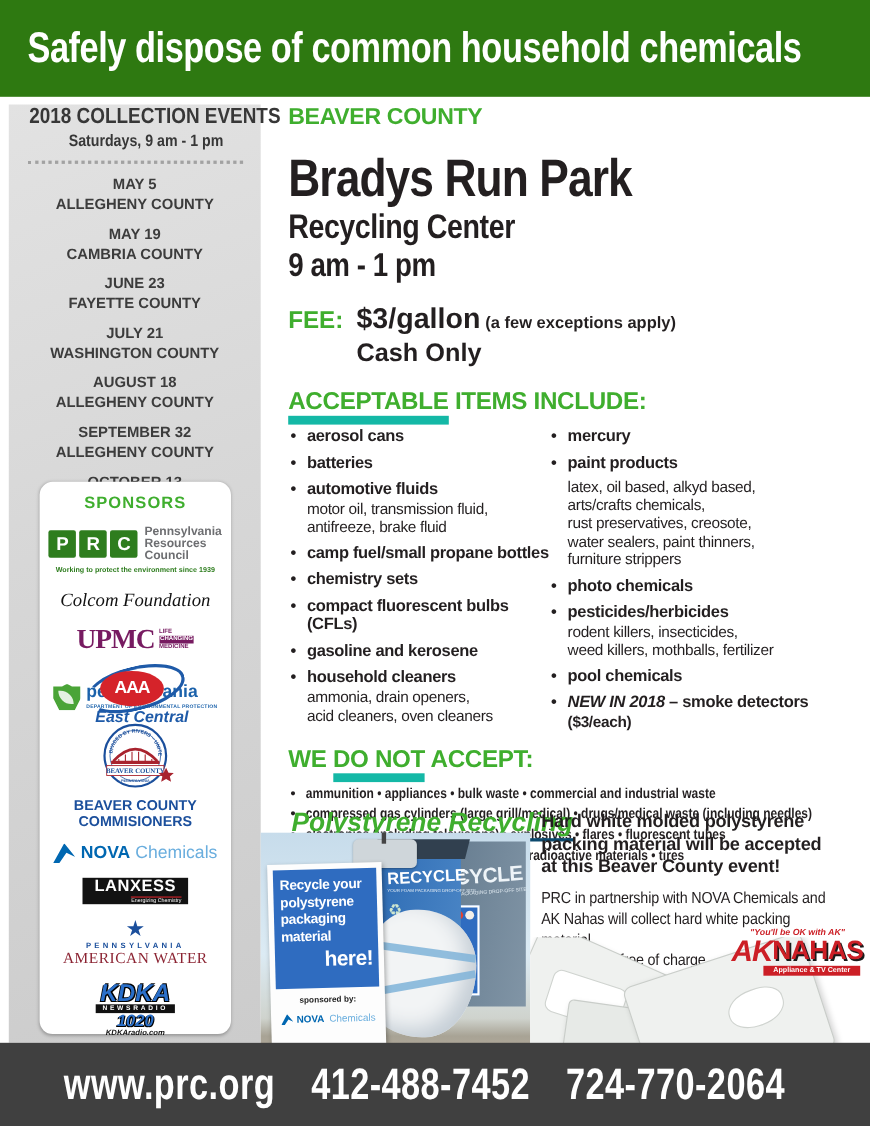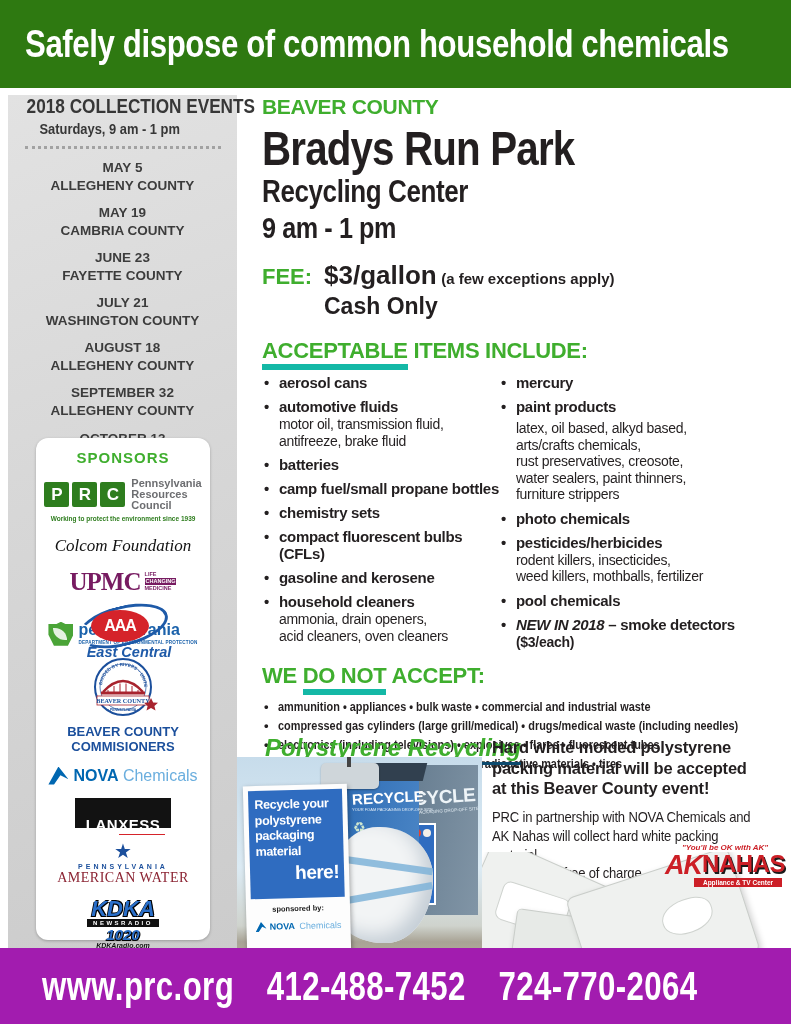--- a/index.html
+++ b/index.html
@@ -10,29 +10,29 @@
   
   .cx   { display:inline-block; transform:scaleX(0.84); transform-origin:0 50%; white-space:nowrap; }
   .cxc  { display:inline-block; transform:scaleX(0.86); transform-origin:50% 50%; white-space:nowrap; }
   .cxs  { display:inline-block; transform:scaleX(0.90); transform-origin:0 0; }
 
   
   .topbar { position:absolute; left:0; top:0; width:791px; height:88px; background:#2e7911; }
   .topbar .t { position:absolute; left:25px; top:0; line-height:88px; font-size:39px; font-weight:bold; color:#fff; letter-spacing:-0.5px; }
 
   
-  .footer { position:absolute; left:0; top:948px; width:791px; height:76px; background:#a21caf; display:flex; align-items:center; padding-left:42px; }
+  .footer { position:absolute; left:0; top:948px; width:791px; height:76px; background:#404040; display:flex; align-items:center; padding-left:58px; }
   .footer .f { font-size:40px; font-weight:bold; color:#fff; letter-spacing:0.5px; }
   .footer .gap { display:inline-block; width:42px; }
 
   
   .sidebar { position:absolute; left:8px; top:95px; width:229px; height:853px;
              background:linear-gradient(160deg,#e2e2e2 0%,#d7d7d7 45%,#cccccc 100%); }
   .ev-title { text-align:center; font-weight:bold; color:#373737; font-size:20px; }
-  .ev-sub   { text-align:left; font-weight:bold; color:#373737; font-size:15px; margin-top:2px;margin-left:20px; }
+  .ev-sub   { text-align:center; font-weight:bold; color:#373737; font-size:15px; margin-top:2px;margin-left:20px; }
   .ev-dots  { width:196px; margin:9px auto 6px auto; border-top:3px dotted #a2a2a2; }
   .event    { text-align:center; font-weight:bold; color:#3c3c3c; font-size:13.5px; line-height:1.3; margin:10px 0; }
 
   .sponsor-box { position:absolute; left:28px; top:343px; width:174px; height:502px; background:#fff;
                  border-radius:12px; box-shadow:0 1px 3px rgba(0,0,0,.25);
                  display:flex; flex-direction:column; align-items:center; padding-top:11px; }
   .sp-title { color:#3fae2e; font-weight:bold; font-size:15px; letter-spacing:1px; }
 
   .logo { display:flex; flex-direction:column; align-items:center; }
 
@@ -74,21 +74,21 @@
   .beaver { margin-top:10px; }
   .beaver-cap { color:#1b4f9c; font-weight:bold; font-size:13px; text-align:center; line-height:1.15; margin-top:3px; }
 
   
   .nova { margin-top:12px; flex-direction:row; align-items:center; }
   .nova-glyph { width:20px; height:18px; background:#0067b1; clip-path:polygon(0 100%,50% 0,100% 70%,60% 48%,28% 100%); margin-right:5px; }
   .nova-a { color:#0067b1; font-weight:bold; font-size:16px; }
   .nova-b { color:#6aaede; font-size:16px; }
 
   
-  .lanxess { margin-top:13px; background:#121212; width:96px; height:30px; padding-top:19px; display:flex; flex-direction:column; align-items:center; }
+  .lanxess { margin-top:13px; background:#121212; width:96px; height:30px; padding-top:0; display:flex; flex-direction:column; align-items:center; }
   .lanxess-n { color:#fff; font-weight:bold; font-size:15px; letter-spacing:.5px; line-height:1; }
   .lanxess-s { color:#fff; font-size:4.8px; align-self:flex-end; margin-right:6px; margin-top:2px; border-top:1px solid #d5232a; padding-top:1px; }
 
   
   .paw { margin-top:13px; }
   .paw-star { color:#1b4f9c; font-size:20px; line-height:1; }
   .paw-top { color:#1b4f9c; font-weight:bold; font-size:7px; letter-spacing:3px; margin-top:2px; }
   .paw-bot { color:#8b2332; font-family:"Liberation Serif", serif; font-size:14px; letter-spacing:.5px; }
 
   
@@ -96,33 +96,33 @@
   .kdka-n { color:#2a6fc9; font-weight:bold; font-style:italic; font-size:22px; line-height:.9;
             text-shadow:1px 1px 0 #000, -1px 1px 0 #000, 1px -1px 0 #000; }
   .kdka-band { background:#111; color:#fff; font-size:6px; letter-spacing:2.5px; font-weight:bold; padding:1px 6px; margin-top:1px; }
   .kdka-f { color:#2a6fc9; font-weight:bold; font-style:italic; font-size:15px; line-height:1;
             text-shadow:1px 1px 0 #000, -1px 1px 0 #000; }
   .kdka-site { color:#111; font-weight:bold; font-size:7px; font-style:italic; }
 
   
   .main { position:absolute; left:262px; top:95px; width:524px; }
   .county { color:#3fae2e; font-weight:bold; font-size:21px; letter-spacing:-0.3px; }
-  .title1 { font-weight:bold; font-size:48px; line-height:1; margin-top:6px; letter-spacing:-1px; }
+  .title1 { font-weight:bold; font-size:48px; line-height:1; margin-top:20px; letter-spacing:-1px; }
   .title2 { font-weight:bold; font-size:31px; line-height:1; margin-top:3px; letter-spacing:-0.5px; }
   .dateln { font-weight:bold; font-size:44px; line-height:1; margin-top:11px; letter-spacing:-1px; }
   .timeln { font-weight:bold; font-size:30px; line-height:1; margin-top:6px; letter-spacing:-0.5px; }
 
   .fee { display:grid; grid-template-columns:62px auto; margin-top:17px; align-items:baseline; row-gap:2px; }
   .fee-label { color:#3fae2e; font-weight:bold; font-size:22px; }
   .fee-amt { font-weight:bold; font-size:26px; }
   .fee-note { font-weight:bold; font-size:15px; }
   .fee-cash { grid-column:2; font-weight:bold; font-size:23px; }
 
   .sec-head { color:#3fae2e; font-weight:bold; font-size:22px; margin-top:18px; letter-spacing:-0.3px; }
-  .sec-head .u { border-bottom:6px solid #14b8a6; padding-bottom:1px; }
+  .sec-head .u { border-bottom:8px solid #14b8a6; padding-bottom:1px; }
 
   .cols { display:flex; margin-top:10px; }
   .col-l { width:237px; }
   .col-r { width:287px; }
   ul.accept { list-style:none; }
   ul.accept li { position:relative; padding-left:17px; margin-bottom:7px; font-size:15px; }
   ul.accept li::before { content:"•"; position:absolute; left:2px; top:0; font-weight:bold; }
   ul.accept .b { font-weight:bold; letter-spacing:-0.3px; }
   ul.accept .sub { font-size:14px; line-height:1.18; white-space:pre-line; letter-spacing:-0.3px; margin-top:1px; }
   ul.accept .sub.bold { font-weight:bold; }
@@ -176,21 +176,21 @@
   .fp .hole { position:absolute; background:#fff; border:1px solid #cfd3cf; }
   .fp1 { left:-18px; top:10px; width:150px; height:120px; transform:rotate(24deg); border-radius:6px; }
   .fp1 .hole { left:28px; top:30px; width:70px; height:40px; border-radius:8px; transform:rotate(-6deg); }
   .fp2 { left:96px; top:18px; width:170px; height:110px; transform:rotate(-18deg); border-radius:8px; }
   .fp2 .hole { left:84px; top:36px; width:52px; height:34px; border-radius:50% 40% 50% 45%; }
   .fp3 { left:30px; top:64px; width:120px; height:70px; transform:rotate(8deg); border-radius:5px; background:#e7eae7; }
 
   
   .aknahas { position:absolute; left:660px; top:843px; width:130px; text-align:center; }
   .akn-tag { color:#cc1f26; font-style:italic; font-weight:bold; font-size:8px; }
-  .akn-row { display:flex; align-items:flex-start; justify-content:center; margin-top:1px; }
+  .akn-row { display:flex; align-items:center; justify-content:center; margin-top:1px; }
   .akn-a { color:#cc1f26; font-weight:bold; font-style:italic; font-size:27px; letter-spacing:-1px; line-height:.9; }
   .akn-b { color:#cc1f26; font-weight:bold; font-size:24px; letter-spacing:-0.5px; line-height:.9;
            text-shadow:1.5px 1.5px 0 #1a1a1a; }
   .akn-sub { background:#cc1f26; color:#fff; font-size:6.5px; font-weight:bold; padding:1px 3px; margin:1px 0 0 34px; width:88px; }
 </style>
 </head>
 <body>
 
 <div class="page">
 
@@ -329,23 +329,23 @@
            <span class="fee-note">(a few exceptions apply)</span></div>
       <div class="fee-cash">Cash Only</div>
     </div>
 
     <div class="sec-head"><span class="u">ACCEPTABLE</span><span> ITEMS INCLUDE:</span></div>
 
     <div class="cols">
       <div class="col-l">
         <ul class="accept">
           <li><span class="b">aerosol cans</span></li>
+          <li><span class="b">batteries</span></li>
           <li><span class="b">automotive fluids</span><div class="sub">motor oil, transmission fluid,
 antifreeze, brake fluid</div></li>
-          <li><span class="b">batteries</span></li>
           <li><span class="b">camp fuel/small propane bottles</span></li>
           <li><span class="b">chemistry sets</span></li>
           <li><span class="b">compact fluorescent bulbs (CFLs)</span></li>
           <li><span class="b">gasoline and kerosene</span></li>
           <li><span class="b">household cleaners</span><div class="sub">ammonia, drain openers,
 acid cleaners, oven cleaners</div></li>
         </ul>
       </div>
       <div class="col-r">
         <ul class="accept">

